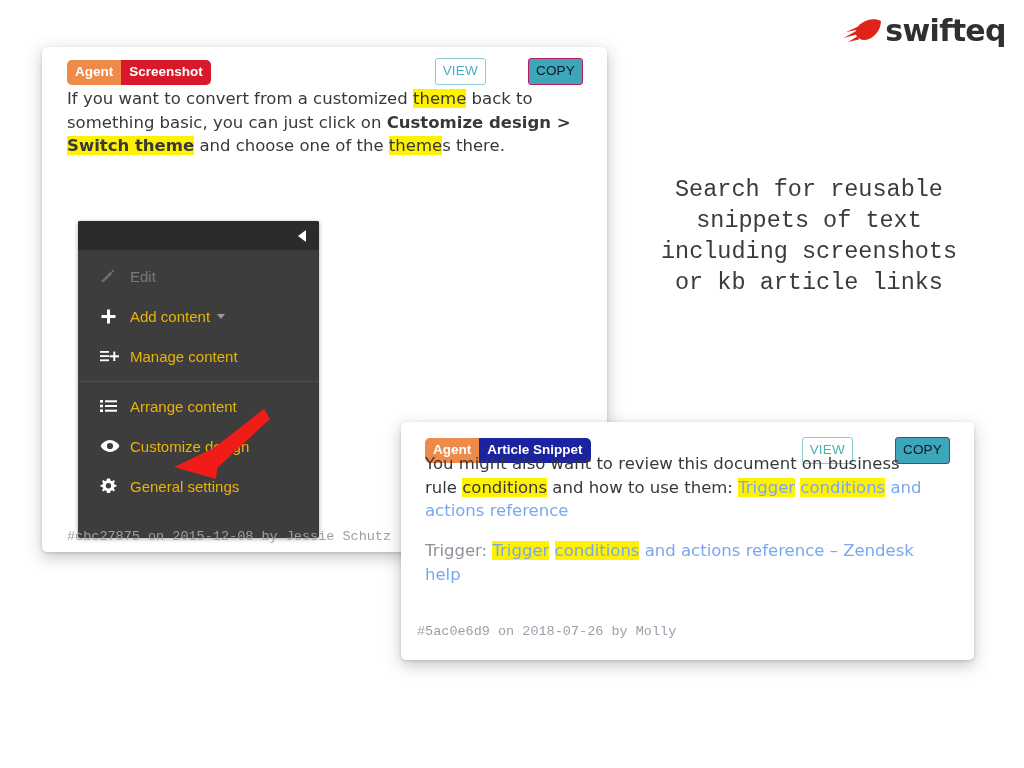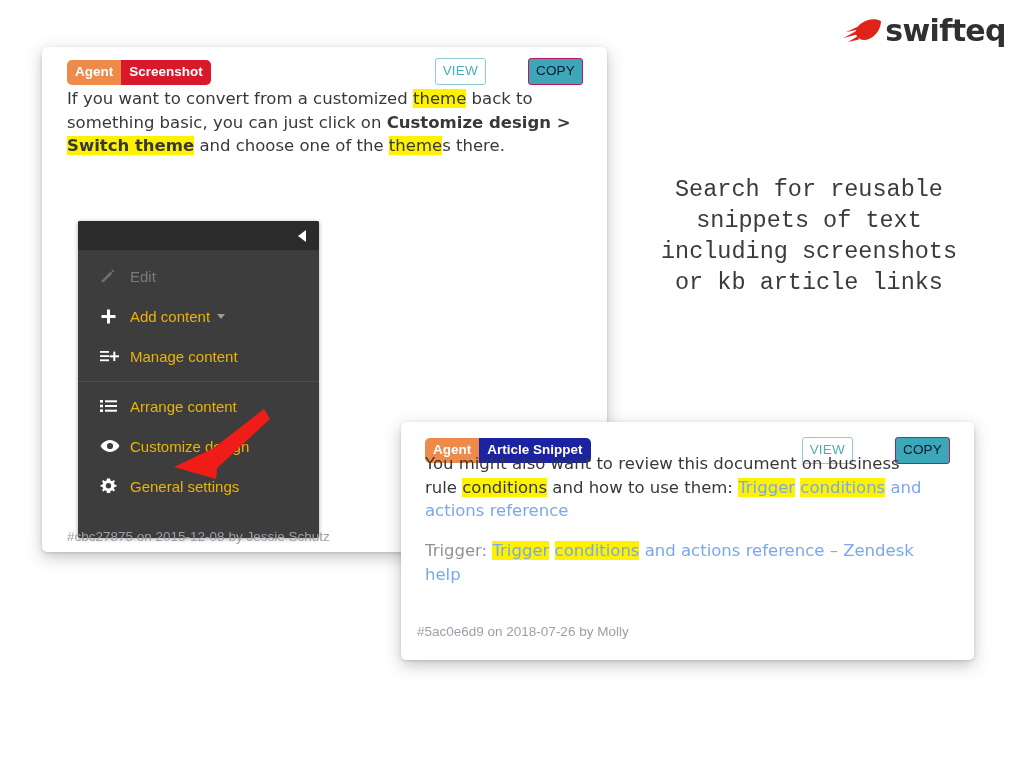--- a/index.html
+++ b/index.html
@@ -123,21 +123,21 @@
     font-size: 16.5px;
     line-height: 23.5px;
     color: #37383a;
   }
   .hl { background: #fff200; margin-top: 35px; }
   .lnk { color: #7aa7f0; }
   .bold { font-weight: bold; }
   .muted { color: #8f9399; }
 
   .card-footer {
-    font-family: Liberation Sans, sans-serif;
+    font-family: Liberation Mono, monospace;
     font-size: 13.5px;
     color: #9aa0a8;
   }
 
   
   #admin-panel {
     position: absolute;
     left: 36px;
     top: 136px;
     width: 241px;

